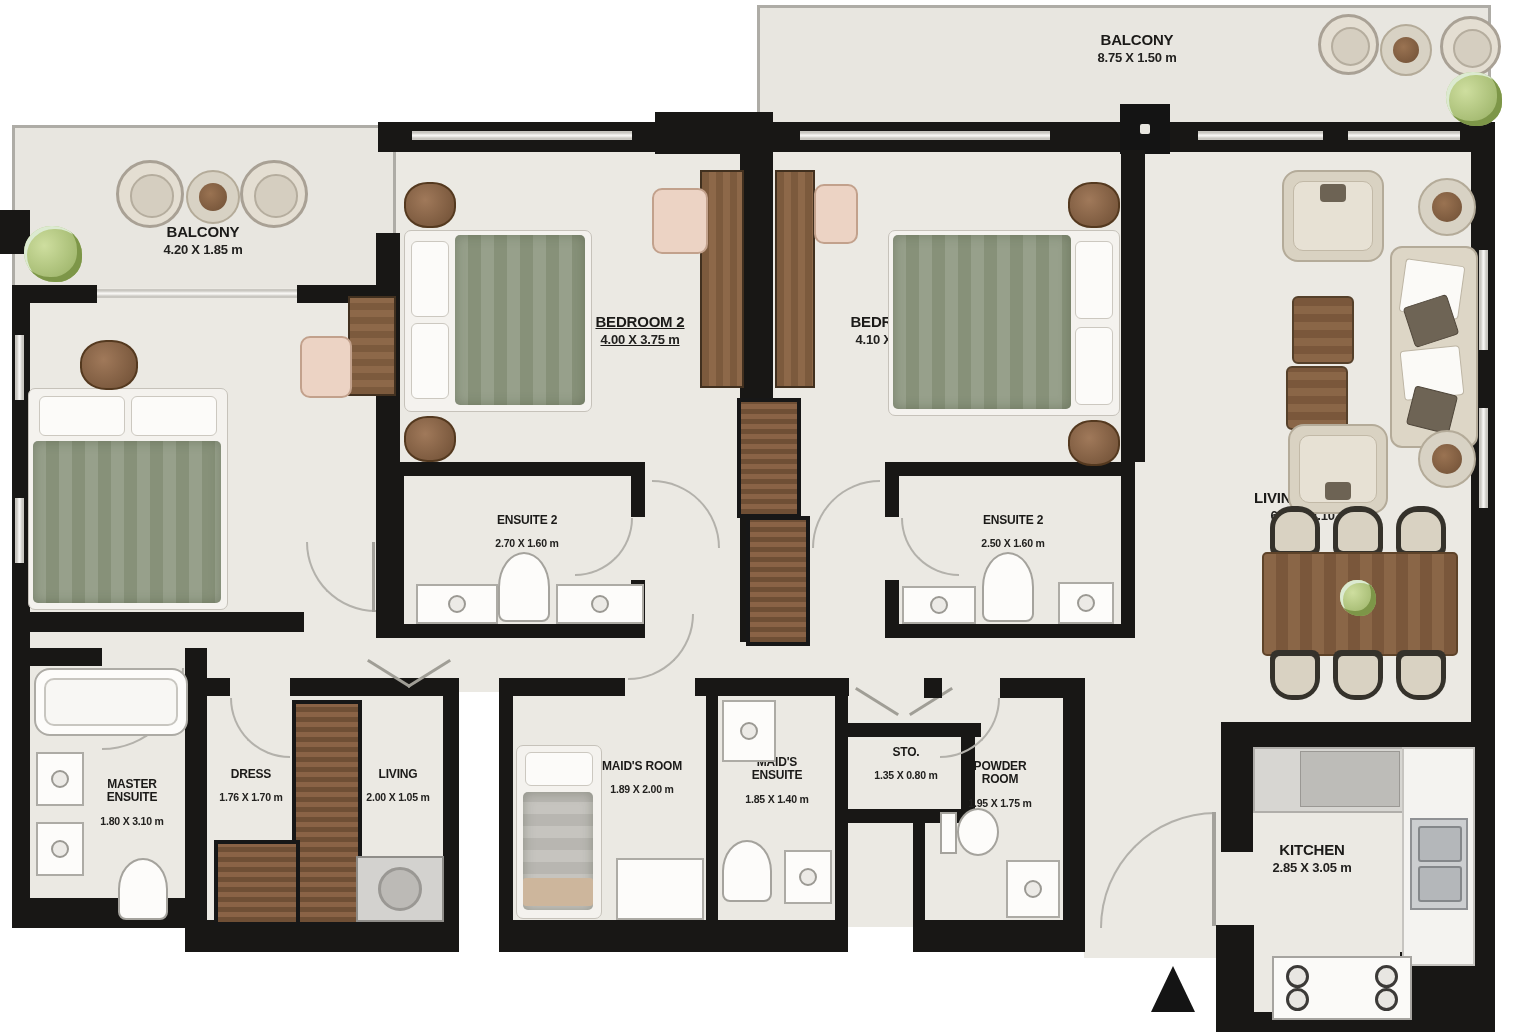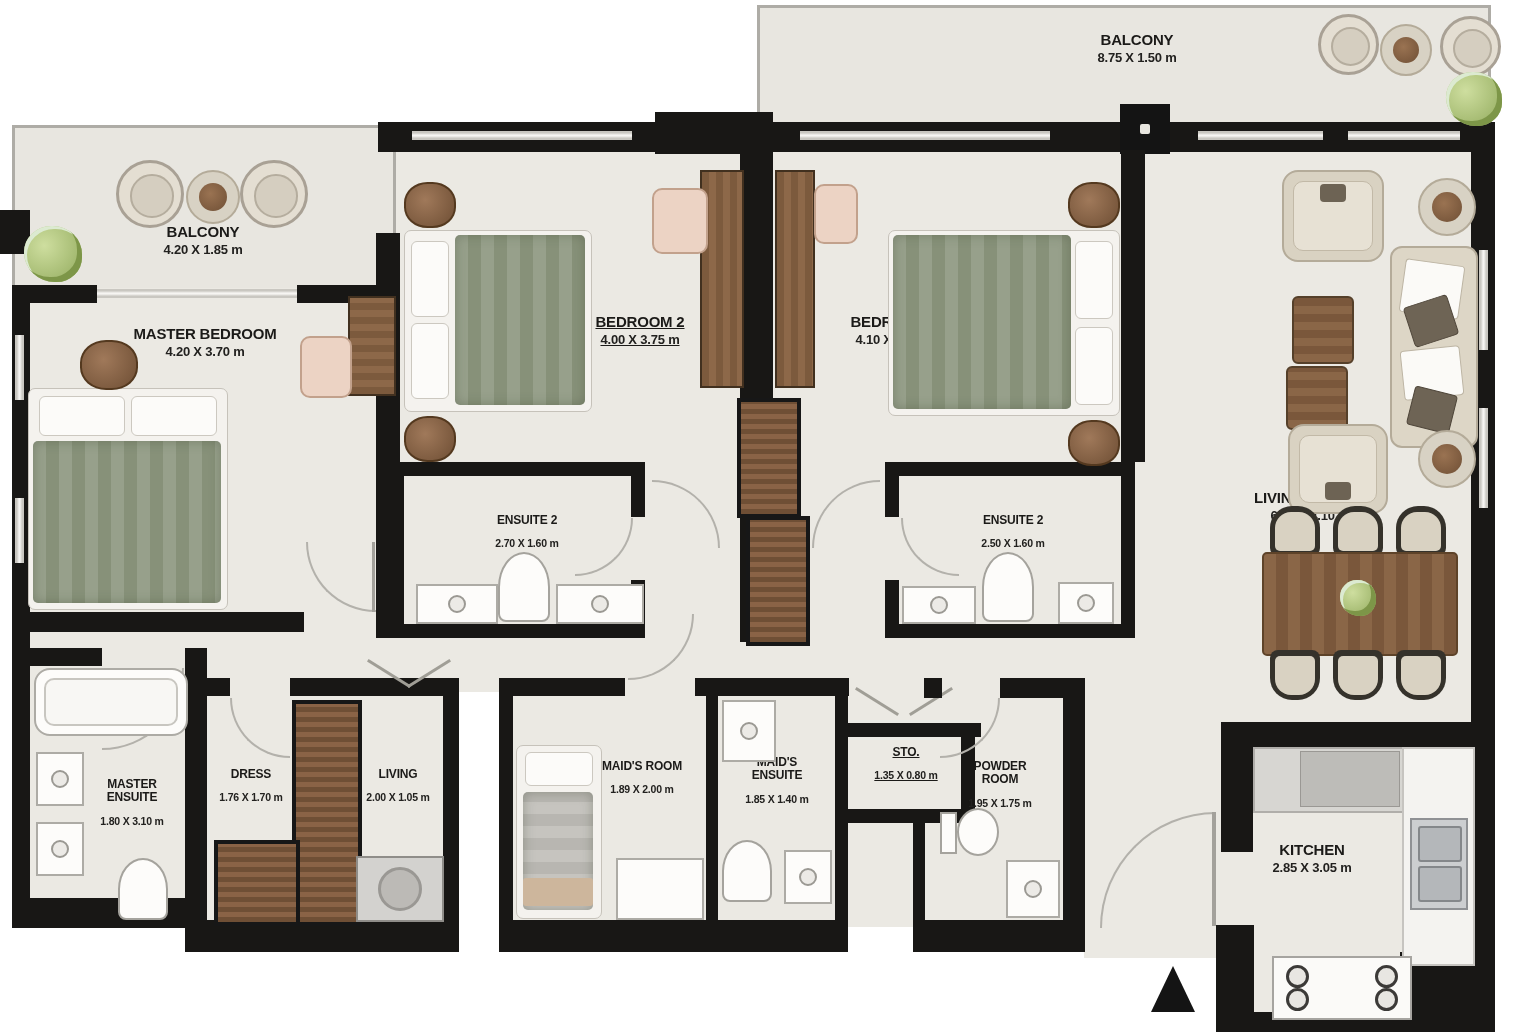--- a/index.html
+++ b/index.html
@@ -183,24 +183,20 @@
   <div class="w" style="left:1400px;top:952px;width:73px;height:80px;"></div>
 
   <div class="lbl" style="left:1137px;top:32px;width:170px;">
     <span>BALCONY</span>
     <span class="dims">8.75 X 1.50 m</span>
   </div>
   <div class="lbl" style="left:203px;top:224px;width:170px;">
     <span>BALCONY</span>
     <span class="dims">4.20 X 1.85 m</span>
   </div>
-  <div class="lbl" style="left:205px;top:326px;width:280px;">
-    <span>MASTER BEDROOM</span>
-    <span class="dims">4.20 X 3.70 m</span>
-  </div>
   <div class="lbl" style="left:640px;top:314px;width:170px;text-decoration:underline;">
     <span>BEDROOM 2</span>
     <span class="dims">4.00 X 3.75 m</span>
   </div>
   <div class="lbl" style="left:895px;top:314px;width:170px;">
     <span>BEDROOM 3</span>
     <span class="dims">4.10 X 3.75 m</span>
   </div>
   <div class="lbl" style="left:1310px;top:490px;width:220px;">
     <span>LIVING / DINING</span>
@@ -227,21 +223,21 @@
     <span class="dims">2.00 X 1.05 m</span>
   </div>
   <div class="lbl sm" style="left:642px;top:760px;width:130px;">
     <span>MAID'S ROOM</span>
     <span class="dims">1.89 X 2.00 m</span>
   </div>
   <div class="lbl sm" style="left:777px;top:756px;width:84px;">
     <span>MAID'S ENSUITE</span>
     <span class="dims">1.85 X 1.40 m</span>
   </div>
-  <div class="lbl sm" style="left:906px;top:746px;width:110px;text-decoration:underline;">
+  <div class="lbl sm" style="left:906px;top:746px;width:110px;">
     <span>STO.</span>
     <span class="dims">1.35 X 0.80 m</span>
   </div>
   <div class="lbl sm" style="left:1000px;top:760px;width:80px;">
     <span>POWDER ROOM</span>
     <span class="dims">1.95 X 1.75 m</span>
   </div>
   <div class="lbl" style="left:1312px;top:842px;width:180px;">
     <span>KITCHEN</span>
     <span class="dims">2.85 X 3.05 m</span>

